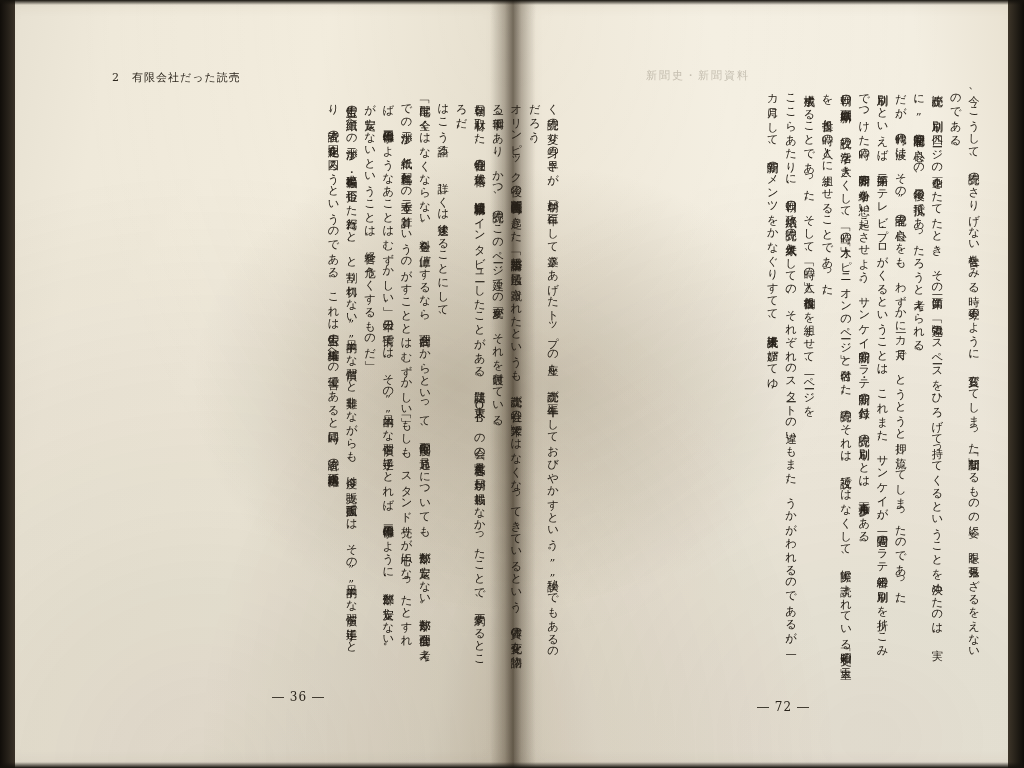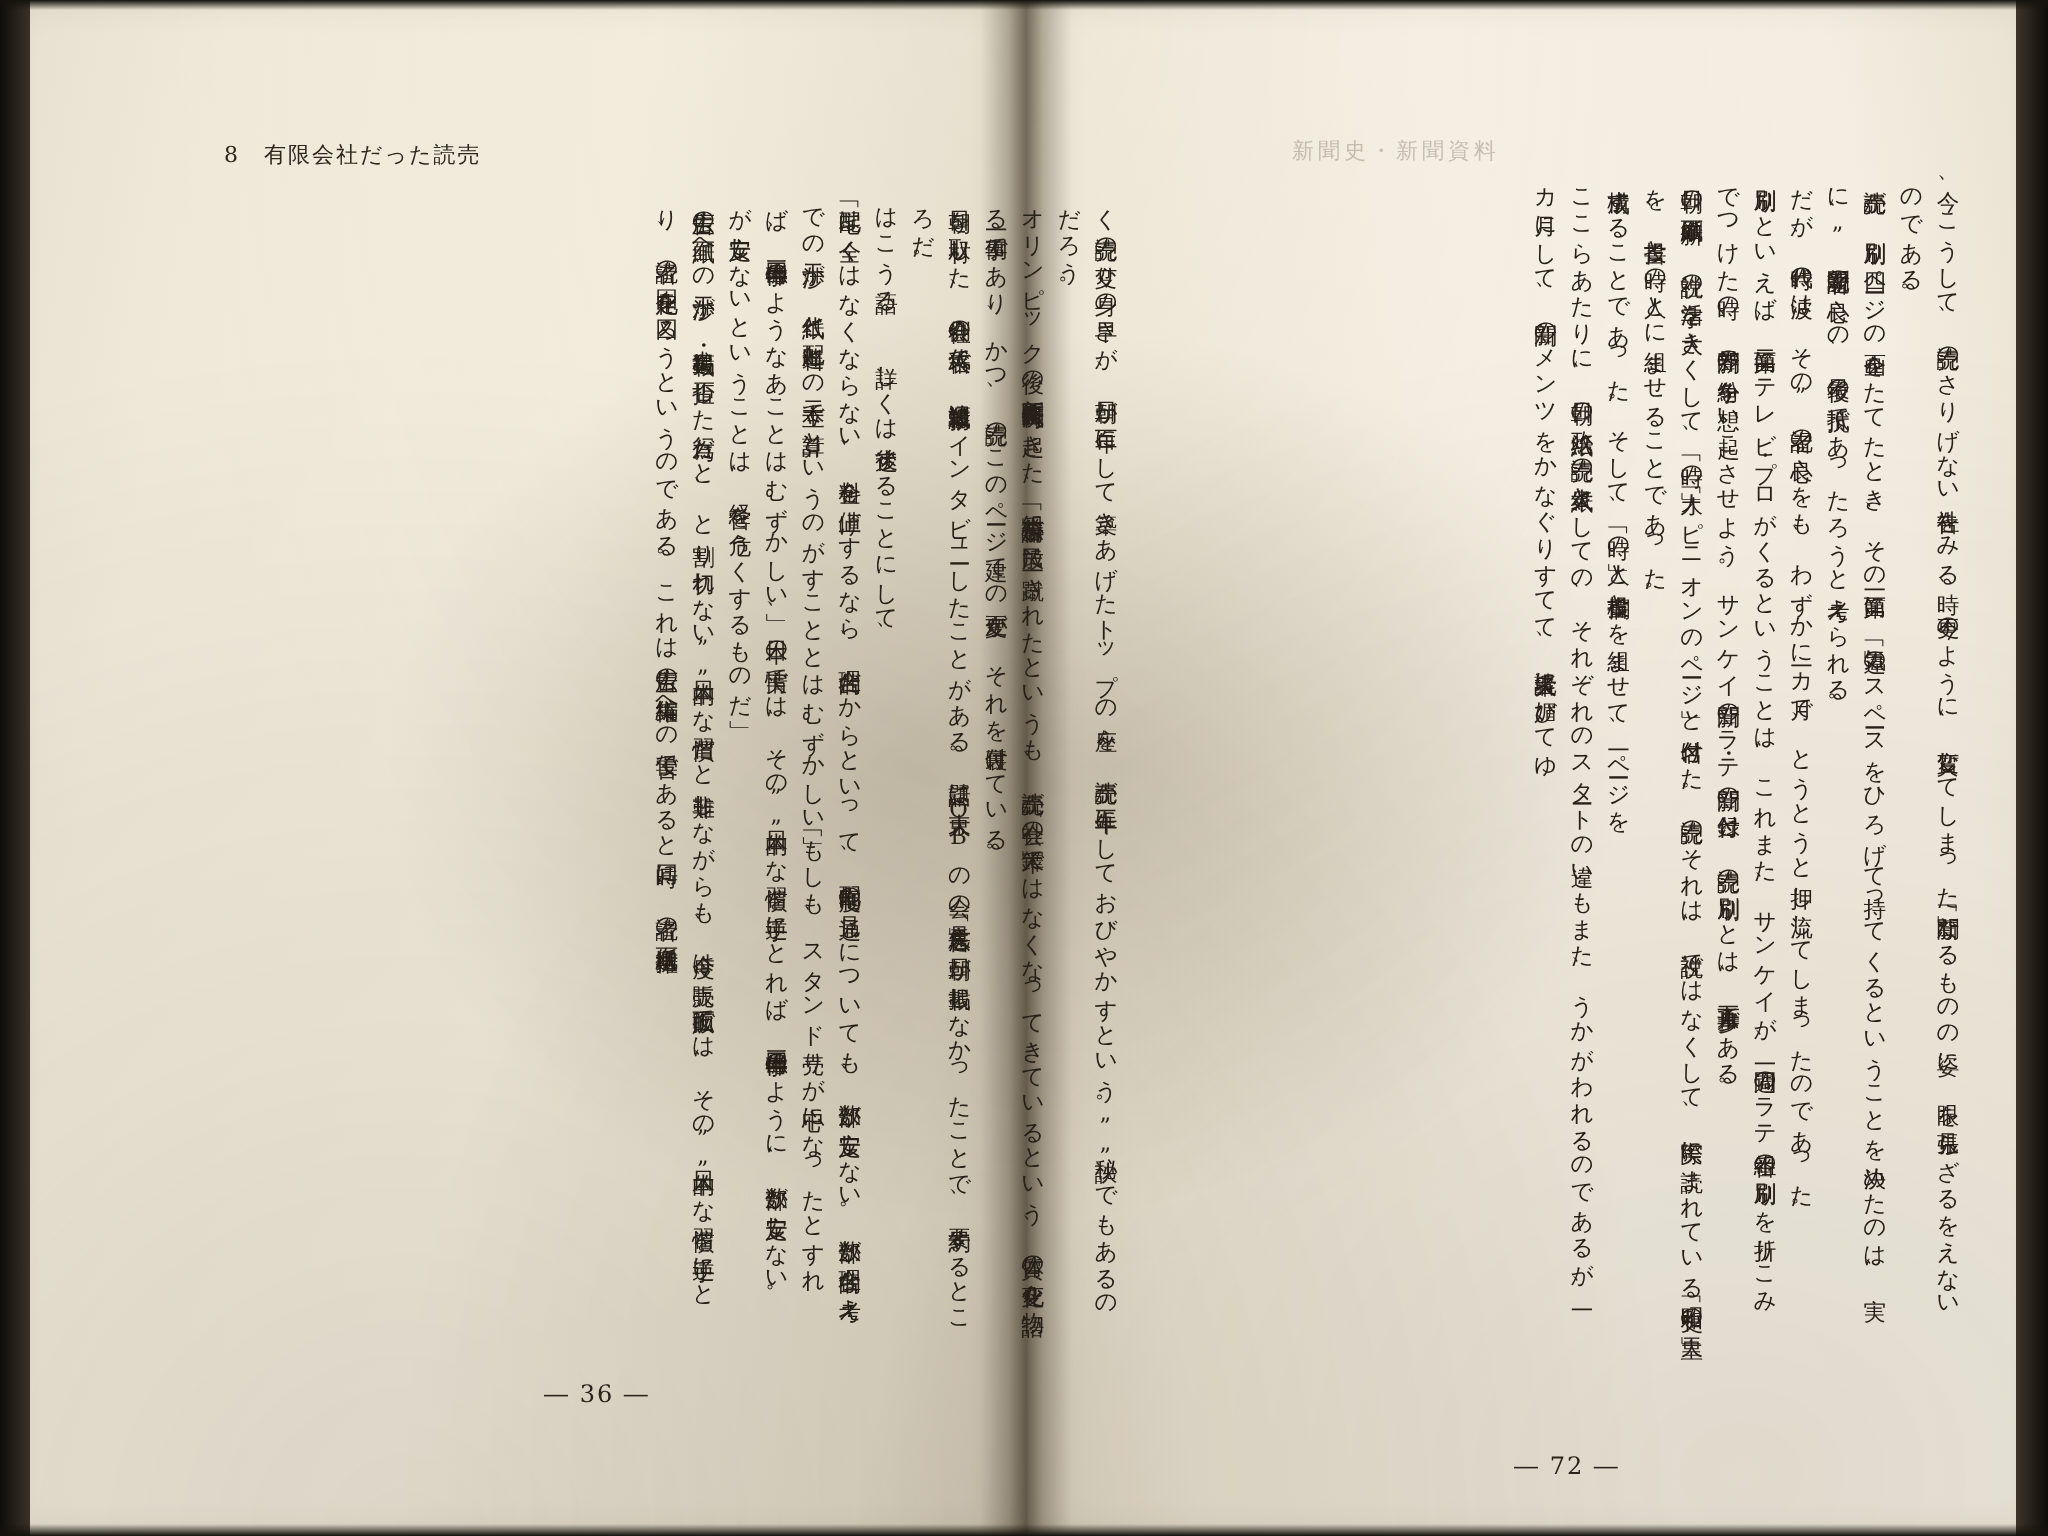--- a/index.html
+++ b/index.html
@@ -118,21 +118,21 @@
     letter-spacing: 1px;
   }
   .folio {
     position: absolute;
     font-family: "DejaVu Serif", "Liberation Serif", serif;
     font-size: 12px;
     color: #2c261d;
     letter-spacing: 1px;
   }
   #folio-left  { left: 272px; top: 690px; }
-  #folio-right { left: 757px; top: 726px; }
+  #folio-right { left: 757px; top: 700px; }
 
   
   .watermark {
     position: absolute;
     right: 16px;
     bottom: 12px;
     font-family: "Liberation Sans", sans-serif;
     font-size: 19px;
     color: #ffffff;
     text-shadow: 0 1px 2px rgba(0,0,0,0.55);
@@ -153,21 +153,21 @@
 
 <div id="page">
 
   <div class="book">
 
     <div class="page-paper page-left"></div>
     <div class="page-paper page-right"></div>
 
     <div class="gutter"></div>
 
-    <div class="running-head">8　有限会社だった読売</div>
+    <div class="running-head">2　有限会社だった読売</div>
 
     <div class="vcols" id="left-body">く読売の変り身の早さが、朝日が百年にして築きあげたトップの座を、読売が五十年にしておびやかすという。”秘訣”でもあるのだろう。
 オリンピック後の新聞広告不況時代に起きた、「番組広告論」が民放に一蹴されたというも、読売が「社会の木鐸」ではなくなってきているという、体質の変化を物語る一事例であり、かつ、読売のこのページ建ての変更が、それを裏付けている。
 朝日を取材した、会社側の代表格で、渡辺誠殺常務にインタビューしたことがある。話題は東大OBの会の「意見広告」を朝日が掲載しなかったことで、要約するところだ。
 はこう語る。　詳しくは後述することにして、
 「宅配は全くはなくならない、料金を値上げするなら、合理的だからといって、宅配制度の見通しについても、部数が安定しない。部数が合理的な考えでの干渉が、紙代と配達料との二本立で計算というのがすこととはむずかしい」「もしも、スタンド売りが中心になったとすれば、三億円事件のようなあことはむずかしい」、日本の実情では、その”日本的”な習慣を逆手にとれば、三億円事件のように、部数が安定しない。
 が安定しないということは、経営を危うくするものだ」
 広告主の紙面への干渉が、出稿・掲載を拒否した行為だと、と割り切れない”日本的”な習慣だと非難しながらも、今度は販売、拡販面では、その”日本的”な習慣を逆手にとり、読者の固定化を図ろうというのである。これは広告主の編集権への侵害であると同時に、読者の紙面選択権</div>
 
     <div class="folio" id="folio-left">― 36 ―</div>

